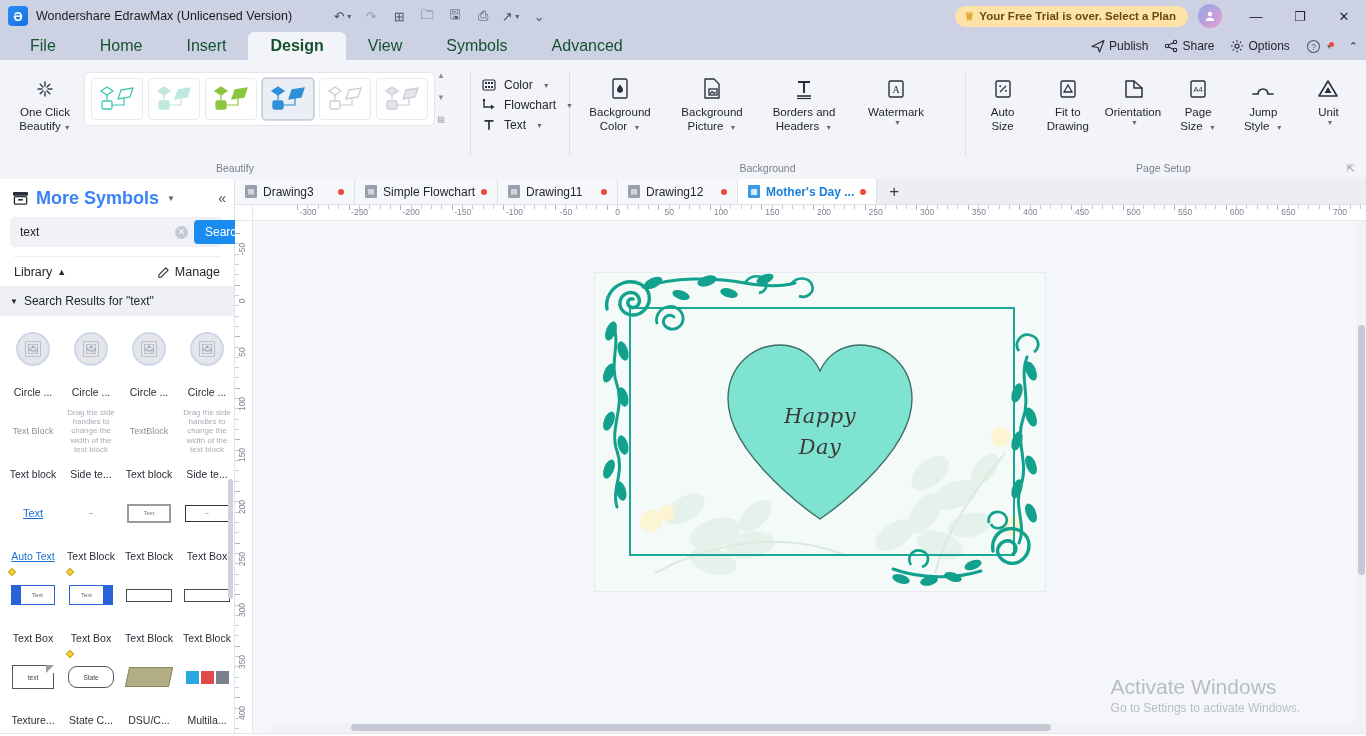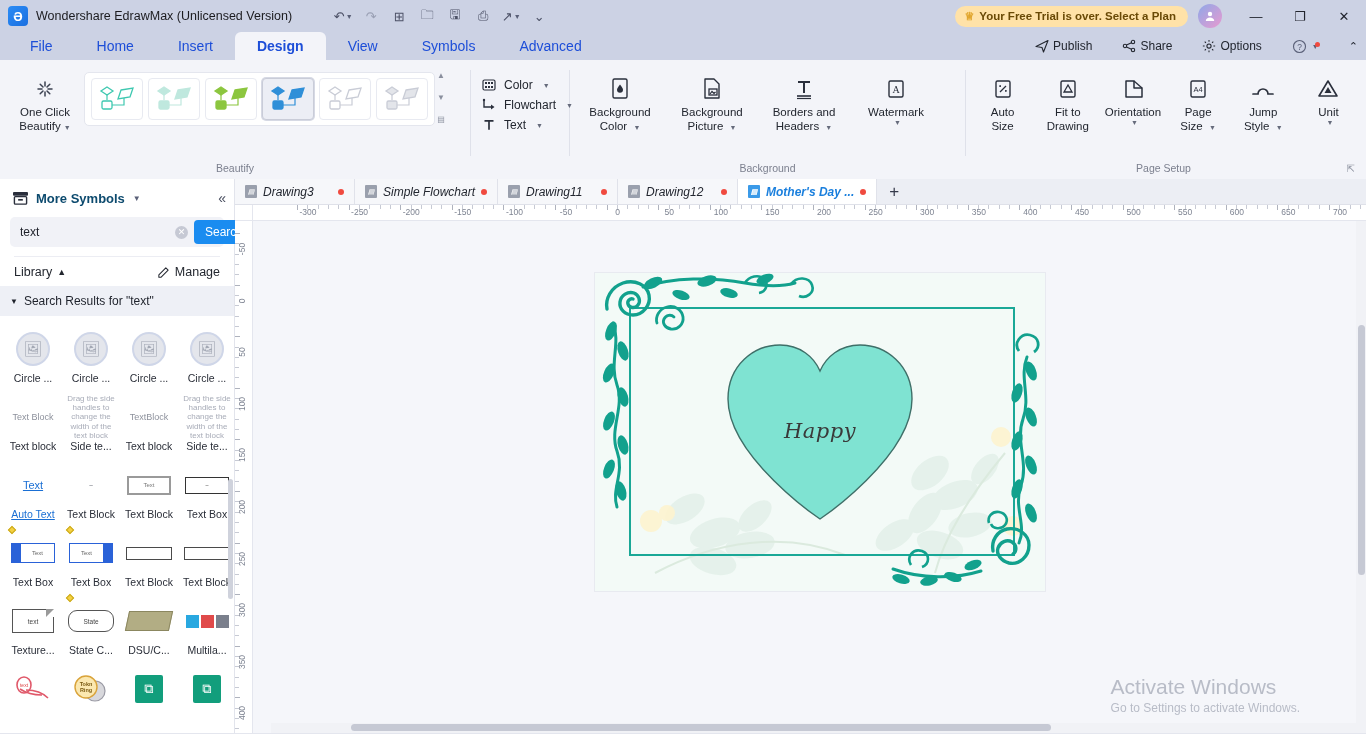--- a/index.html
+++ b/index.html
@@ -53,27 +53,27 @@
     width: 44px; height: 32px; display: flex; align-items: center; justify-content: center;
     color: #22252e; font-size: 13px;
   }
 
   
   .menubar {
     height: 28px; background: #ccd2e4; display: flex; align-items: flex-end;
     padding-left: 8px; position: relative;
   }
   .menu-item {
-    font-size: 14px; color: #1d4ed8; padding: 0 22px; height: 28px;
+    font-size: 16px; color: #14532d; padding: 0 22px; height: 28px;
     line-height: 28px; border-radius: 6px 6px 0 0; text-align: center;
   }
   .menu-item.active { background: #f3f4f9; font-weight: bold; }
   .menubar-right {
     position: absolute; right: 8px; top: 0; height: 28px;
-    display: flex; align-items: center; gap: 30px; font-size: 12px; color: #22262f;
+    display: flex; align-items: center; gap: 16px; font-size: 12px; color: #22262f;
   }
   .mr-item { display: flex; align-items: center; gap: 4px; }
   .help-dot {
     width: 5px; height: 5px; border-radius: 50%; background: #f04a3f;
     position: absolute; top: 3px; right: -1px;
   }
 
   
   .ribbon {
     height: 119px; background: #f3f4f9; position: relative;
@@ -123,21 +123,21 @@
   .main { display: flex; height: 554px; }
 
   
   .leftpanel {
     width: 235px; background: #fff; border-right: 1px solid #e2e4ec;
     display: flex; flex-direction: column; position: relative;
   }
   .lp-header {
     height: 38px; display: flex; align-items: center; padding: 0 8px 0 12px; gap: 7px;
   }
-  .lp-title { font-size: 13px; font-weight: bold; color: #0c4a6e; }
+  .lp-title { font-size: 18px; font-weight: bold; color: #3b82f6; }
   .lp-collapse { margin-left: auto; color: #4a4f60; font-size: 14px; }
 
   .searchwrap {
     margin: 0 10px; height: 30px; background: #f1f2f7; border-radius: 5px;
     display: flex; align-items: center; padding: 0 3px 0 10px;
   }
   .searchwrap input {
     flex: 1; border: none; background: transparent; outline: none;
     font-size: 12px; color: #1d2029; font-family: "Liberation Sans", sans-serif;
   }
@@ -166,21 +166,21 @@
     display: grid; grid-template-columns: repeat(4, 1fr); align-content: start;
   }
   .shape-cell {
     display: flex; flex-direction: column; align-items: center; padding: 4px 1px 6px;
     position: relative;
   }
   .shape-thumb {
     height: 46px; width: 56px; display: flex; align-items: center; justify-content: center;
   }
   .shape-label {
-    font-size: 10.5px; color: #2a2e38; margin-top: 0; max-width: 56px;
+    font-size: 10.5px; color: #2a2e38; margin-top: 14px; max-width: 56px;
     white-space: nowrap; overflow: hidden; text-overflow: ellipsis; text-align: center;
   }
   .shape-label.link { color: #1a6fd4; text-decoration: underline; }
   .dot-handle {
     position: absolute; left: 5px; top: 1px; width: 6px; height: 6px;
     background: #f5d142; border: 1px solid #c9a81c; transform: rotate(45deg);
   }
   .lp-scrollbar {
     position: absolute; right: 1px; top: 300px; width: 5px; height: 120px;
     background: #cfd2dc; border-radius: 3px;
@@ -216,21 +216,21 @@
   
   .canvasarea { flex: 1; position: relative; background: #f5f6fa; display: flex; flex-direction: column; }
 
   .tabbar {
     height: 26px; background: #eceef4; display: flex; align-items: stretch;
     border-bottom: 1px solid #dfe1e9;
   }
   .doctab {
     display: flex; align-items: center; gap: 6px; padding: 0 10px 0 10px;
     font-size: 12px; color: #22262f; background: #f6f7fa;
-    border-right: 1px solid #e0e2ea; min-width: 120px; font-style: italic;
+    border-right: 1px solid #e0e2ea; min-width: 120px;
   }
   .doctab.active { background: #fff; color: #1a7fdd; font-weight: bold; }
   .tab-ico {
     width: 12px; height: 13px; background: #9aa0ad; border-radius: 1px;
     display: flex; align-items: center; justify-content: center;
     color: #fff; font-size: 7px; flex: none;
   }
   .doctab.active .tab-ico { background: #3b9ae8; }
   .tab-dot { width: 6px; height: 6px; border-radius: 50%; background: #f04a3f; margin-left: auto; }
   .newtab { width: 34px; display: flex; align-items: center; justify-content: center;
@@ -1171,20 +1171,21 @@
               <ellipse cx="378" cy="292" rx="9" ry="4.5" transform="rotate(-20 378 292)"></ellipse>
             </g>
           </svg>
 
           <div class="heart-wrap">
             <svg width="200" height="190" viewBox="0 0 200 190">
               <path d="M100 182 C 100 182 8 120 8 62 C 8 28 34 8 60 8 C 80 8 94 20 100 34 C 106 20 120 8 140 8 C 166 8 192 28 192 62 C 192 120 100 182 100 182 Z" fill="#7fe3d2" stroke="#3e6f68" stroke-width="1.4"></path>
             </svg>
             <div class="heart-text">
               <div>Happy</div>
+              <div>Day</div>
             </div>
           </div>
         </div>
 
         <div class="watermark">
           <div class="w1">Activate Windows</div>
           <div class="w2">Go to Settings to activate Windows.</div>
         </div>
 
         <div class="vscroll-track">

